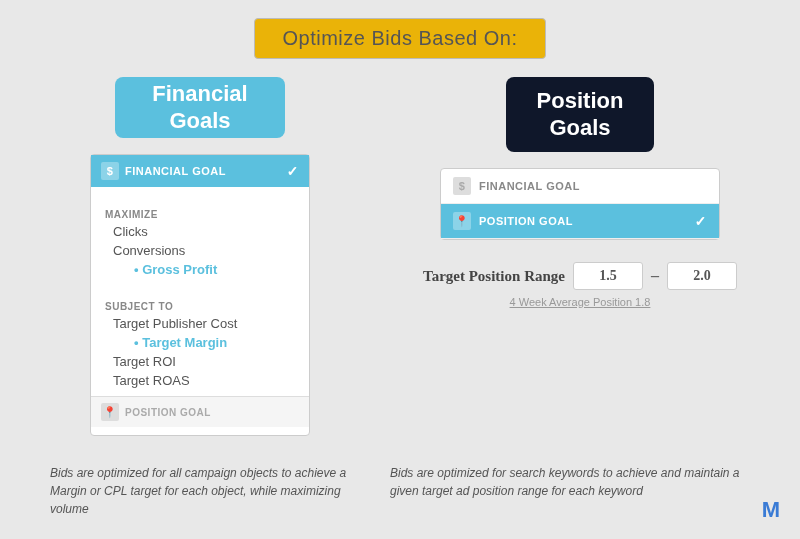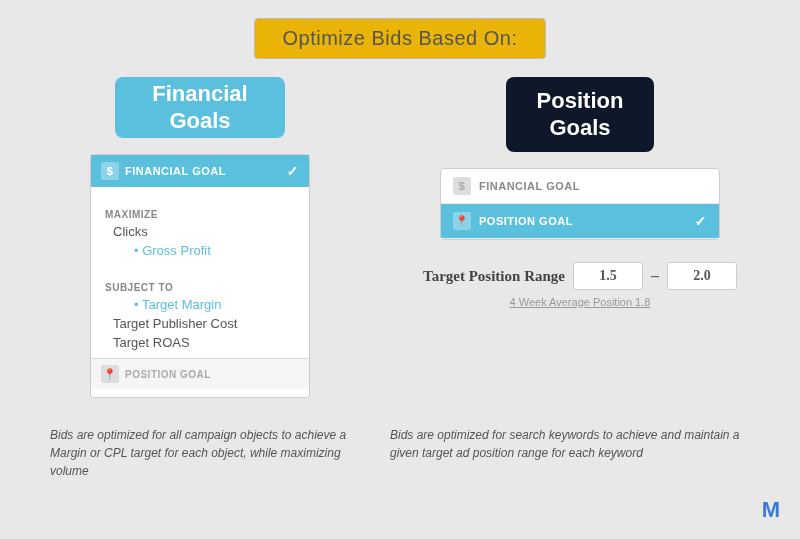--- a/index.html
+++ b/index.html
@@ -113,21 +113,21 @@
 
     .menu-item {
       font-size: 13px;
       color: #555;
       padding: 2px 14px 2px 22px;
       cursor: pointer;
     }
 
     .menu-item.active {
       color: #5bc0de;
-      font-weight: normal;
+      font-weight: bold;
       padding-left: 43px;
     }
 
     .menu-item.active::before {
       content: "• ";
     }
 
     .dropdown-item-footer {
       background: #f5f5f5;
       border-top: 1px solid #ddd;
@@ -336,25 +336,27 @@
         <div class="dropdown-item-header">
           <div class="icon-holder">
             <span class="icon-dollar">$</span>
             <span>FINANCIAL GOAL</span>
           </div>
           <span class="checkmark">✓</span>
         </div>
 
         <div class="section-label">MAXIMIZE</div>
         <div class="menu-item">Clicks</div>
+        <div class="menu-item">Conversions</div>
         <div class="menu-item active">Gross Profit</div>
 
         <div class="section-label">SUBJECT TO</div>
+        <div class="menu-item">Target Publisher Cost</div>
         <div class="menu-item active">Target Margin</div>
-        <div class="menu-item">Target Publisher Cost</div>
+        <div class="menu-item">Target ROI</div>
         <div class="menu-item">Target ROAS</div>
 
         <div class="dropdown-item-footer">
           <span class="icon-pin-gray">📍</span>
           <span>POSITION GOAL</span>
         </div>
 
       </div>
     </div>
 

